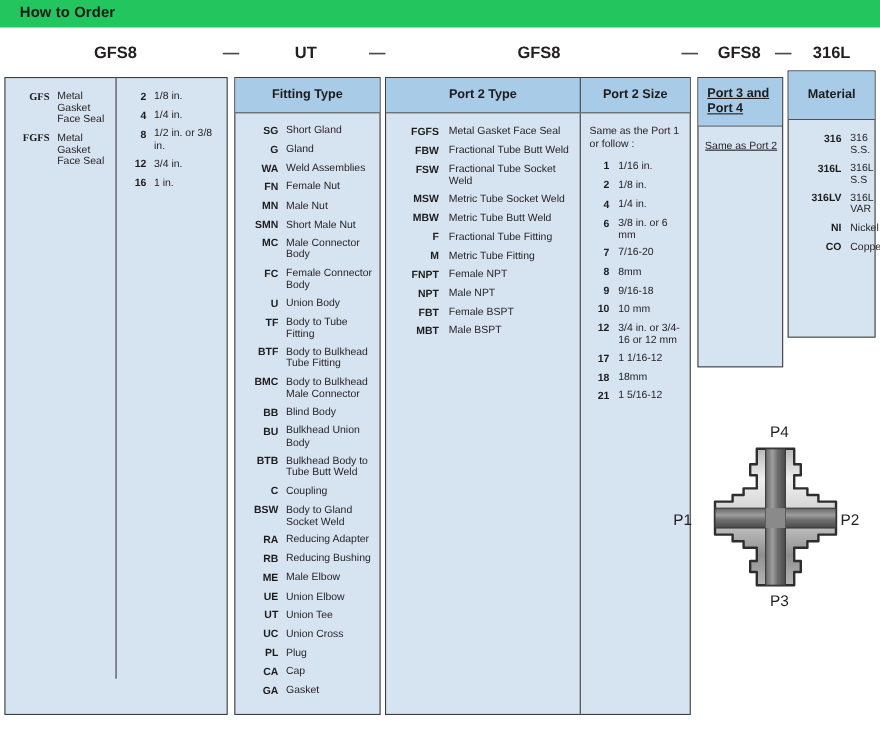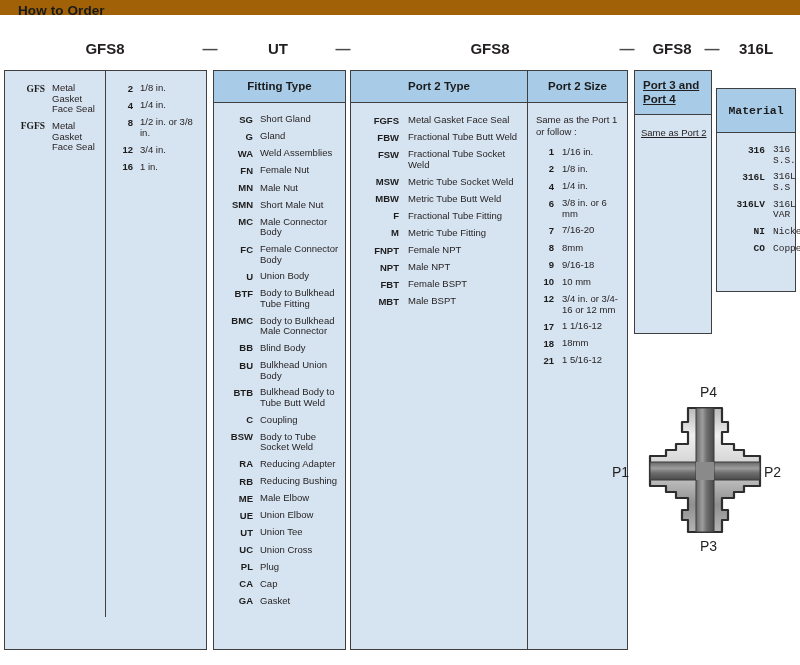--- a/index.html
+++ b/index.html
@@ -13,22 +13,22 @@
     position: relative;
     font-family: "Liberation Sans", sans-serif;
     color: #231f20;
     overflow: hidden;
   }
 
   
   #title-bar {
     position: absolute;
     left: 0; top: 0;
-    width: 800px; height: 15px;
-    background: #a16207;
+    width: 800px; height: 25px;
+    background: #22c55e;
     box-sizing: border-box;
   }
   #title-bar .title-text {
     position: absolute;
     left: 18px; top: 3px;
     font-size: 13.5px;
     font-weight: bold;
     color: #1a1a1a;
     letter-spacing: 0.1px;
   }
@@ -246,20 +246,24 @@
         </div>
         <div class="item">
           <span class="code">FC</span>
           <span class="desc">Female Connector Body</span>
         </div>
         <div class="item">
           <span class="code">U</span>
           <span class="desc">Union Body</span>
         </div>
         <div class="item">
+          <span class="code">TF</span>
+          <span class="desc">Body to Tube Fitting</span>
+        </div>
+        <div class="item">
           <span class="code">BTF</span>
           <span class="desc">Body to Bulkhead Tube Fitting</span>
         </div>
         <div class="item">
           <span class="code">BMC</span>
           <span class="desc">Body to Bulkhead Male Connector</span>
         </div>
         <div class="item">
           <span class="code">BB</span>
           <span class="desc">Blind Body</span>
@@ -271,21 +275,21 @@
         <div class="item">
           <span class="code">BTB</span>
           <span class="desc">Bulkhead Body to Tube Butt Weld</span>
         </div>
         <div class="item">
           <span class="code">C</span>
           <span class="desc">Coupling</span>
         </div>
         <div class="item">
           <span class="code">BSW</span>
-          <span class="desc">Body to Tube Socket Weld</span>
+          <span class="desc">Body to Gland Socket Weld</span>
         </div>
         <div class="item">
           <span class="code">RA</span>
           <span class="desc">Reducing Adapter</span>
         </div>
         <div class="item">
           <span class="code">RB</span>
           <span class="desc">Reducing Bushing</span>
         </div>
         <div class="item">
@@ -430,21 +434,21 @@
   <div class="hdr-row" style="height:44px;">
     <div class="hdr-cell left" style="width:76px;">Port 3 and Port 4</div>
   </div>
   <div class="body-row" style="height:218px;">
     <div class="body-col" style="width:76px; padding-left:6px; padding-right:4px; padding-top:12px;">
       <div class="plain-note">Same as  Port 2</div>
     </div>
   </div>
 </div>
 
-<div class="tbl" id="tbl-material" style="left:716px; top:88px; width:80px; height:204px;font-family:Liberation Mono, monospace;">
+<div class="tbl" id="tbl-material" style="left:716px; top:64px; width:80px; height:243px;">
   <div class="hdr-row" style="height:44px;">
     <div class="hdr-cell" style="width:78px;">Material</div>
   </div>
   <div class="body-row" style="height:218px;">
     <div class="body-col w-mat" id="col-material" style="width:78px; padding-left:2px; padding-right:4px; padding-top:12px;">
         <div class="item">
           <span class="code">316</span>
           <span class="desc">316 S.S.</span>
         </div>
         <div class="item">

